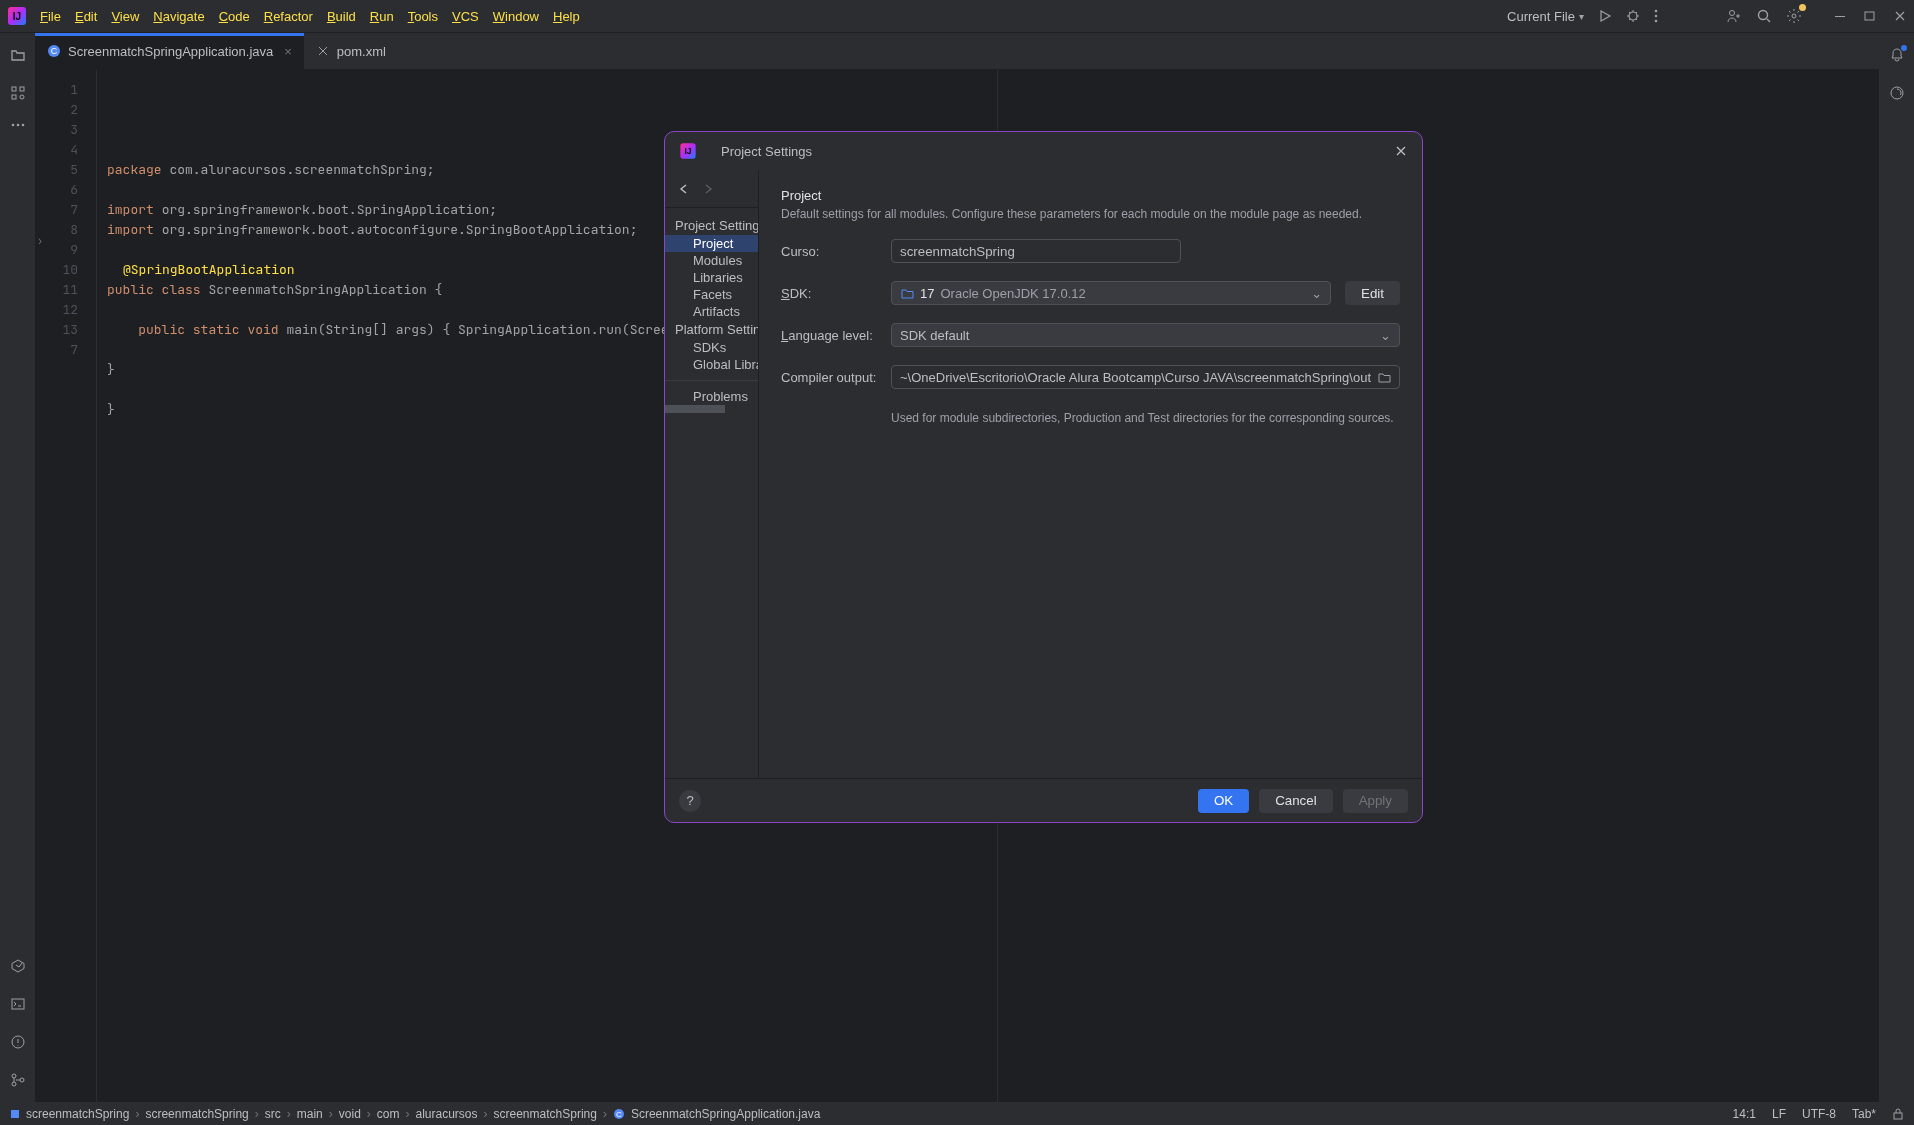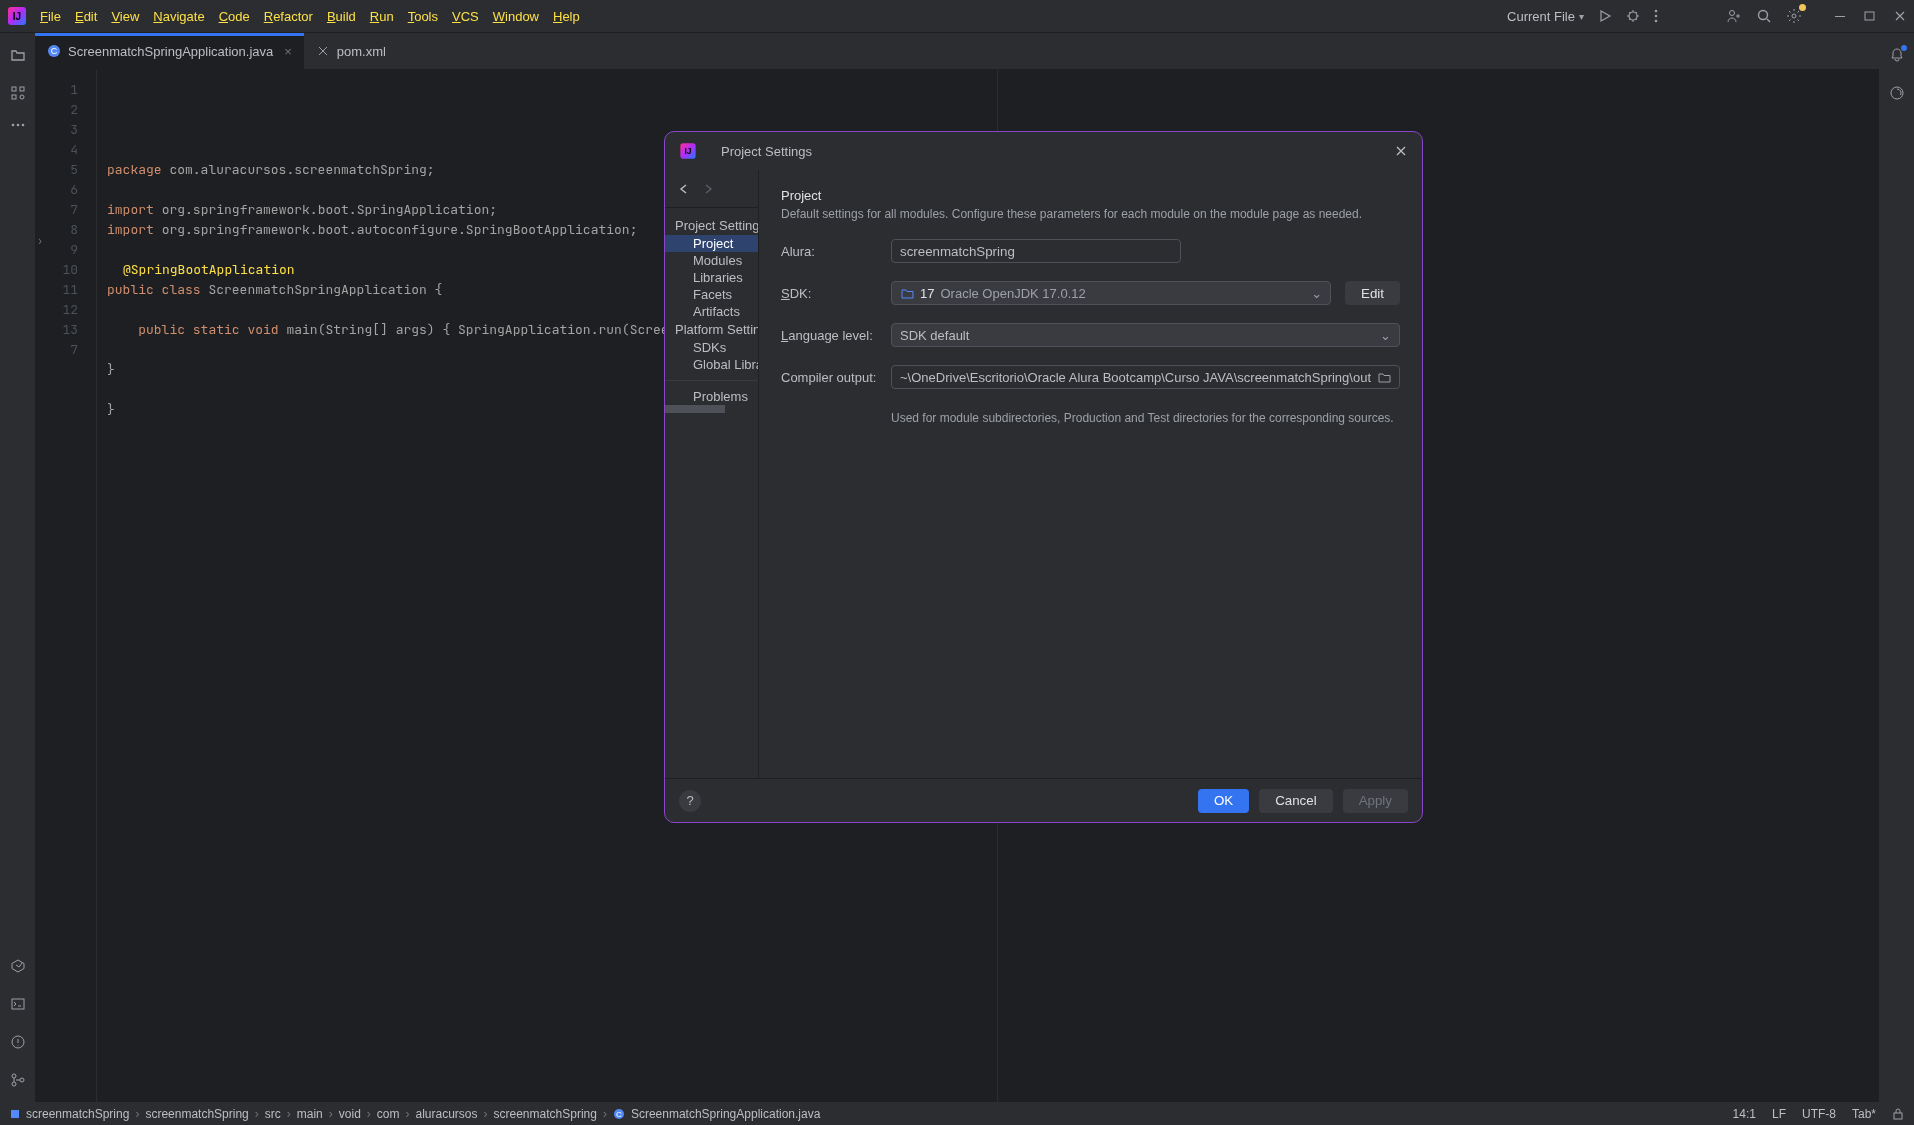--- a/index.html
+++ b/index.html
@@ -432,21 +432,21 @@
         <hr>
         <div class="tree-item">Problems</div>
         <div class="modal-scrollbar"></div>
       </div>
     </div>
     <div class="modal-content">
       <div class="section-title">Project</div>
       <div class="section-desc">Default settings for all modules. Configure these parameters for each module on the module page as needed.</div>
 
       <div class="form-row">
-        <div class="form-label">Alura:</div>
+        <div class="form-label">Curso:</div>
         <input class="text-input" value="screenmatchSpring" style="">
       </div>
 
       <div class="form-row">
         <div class="form-label underline"><span style="text-decoration:underline;">S</span>DK:</div>
         <div class="select-box" style="flex:1;">
           <span class="folder-icon">
               <svg width="14" height="14">
                 <path d="M2 4h4l1 1.5h6V12H2z" fill="none" stroke="#548af7"></path>
               </svg>

